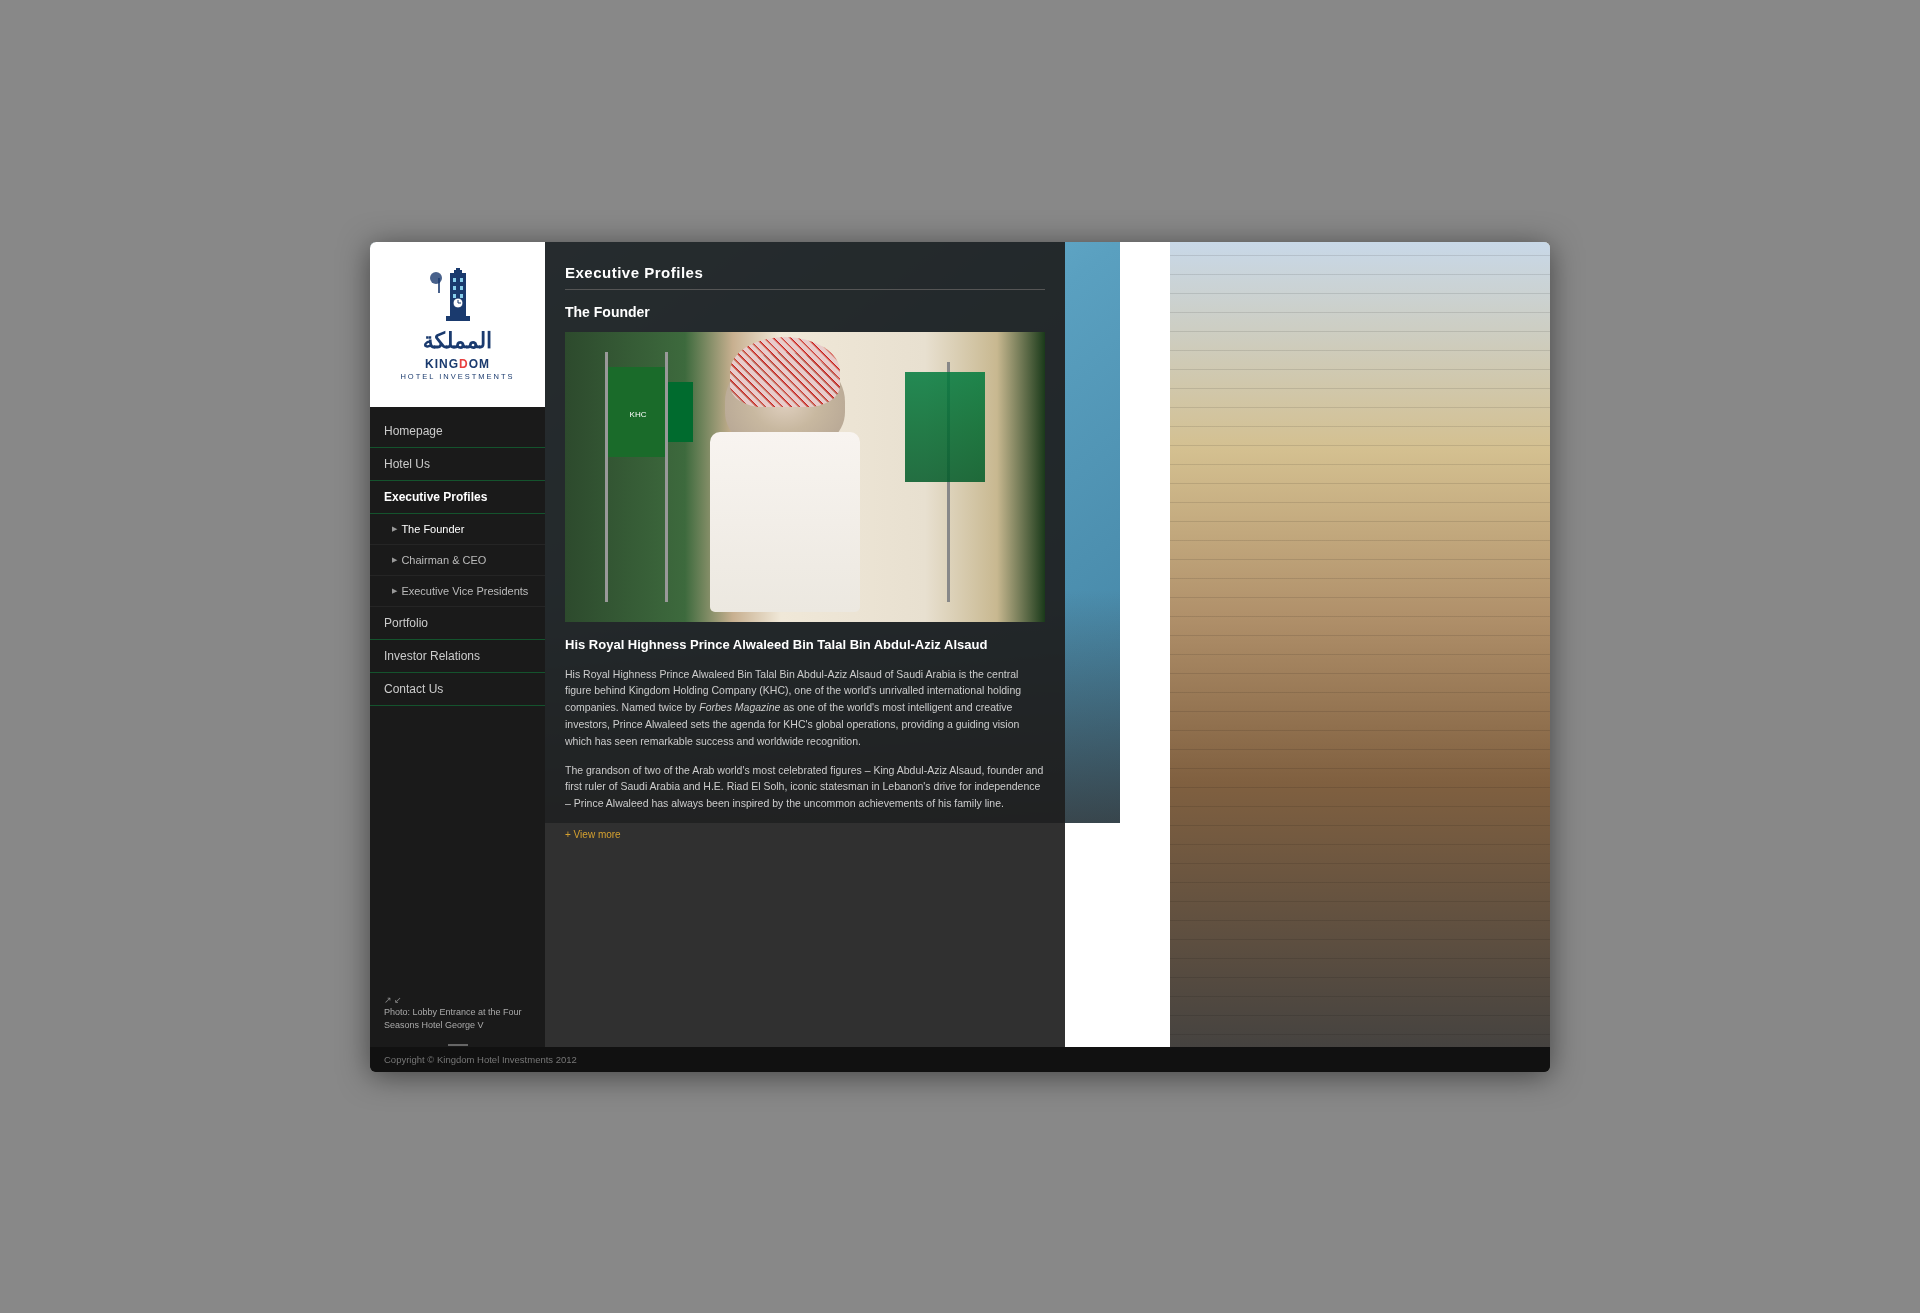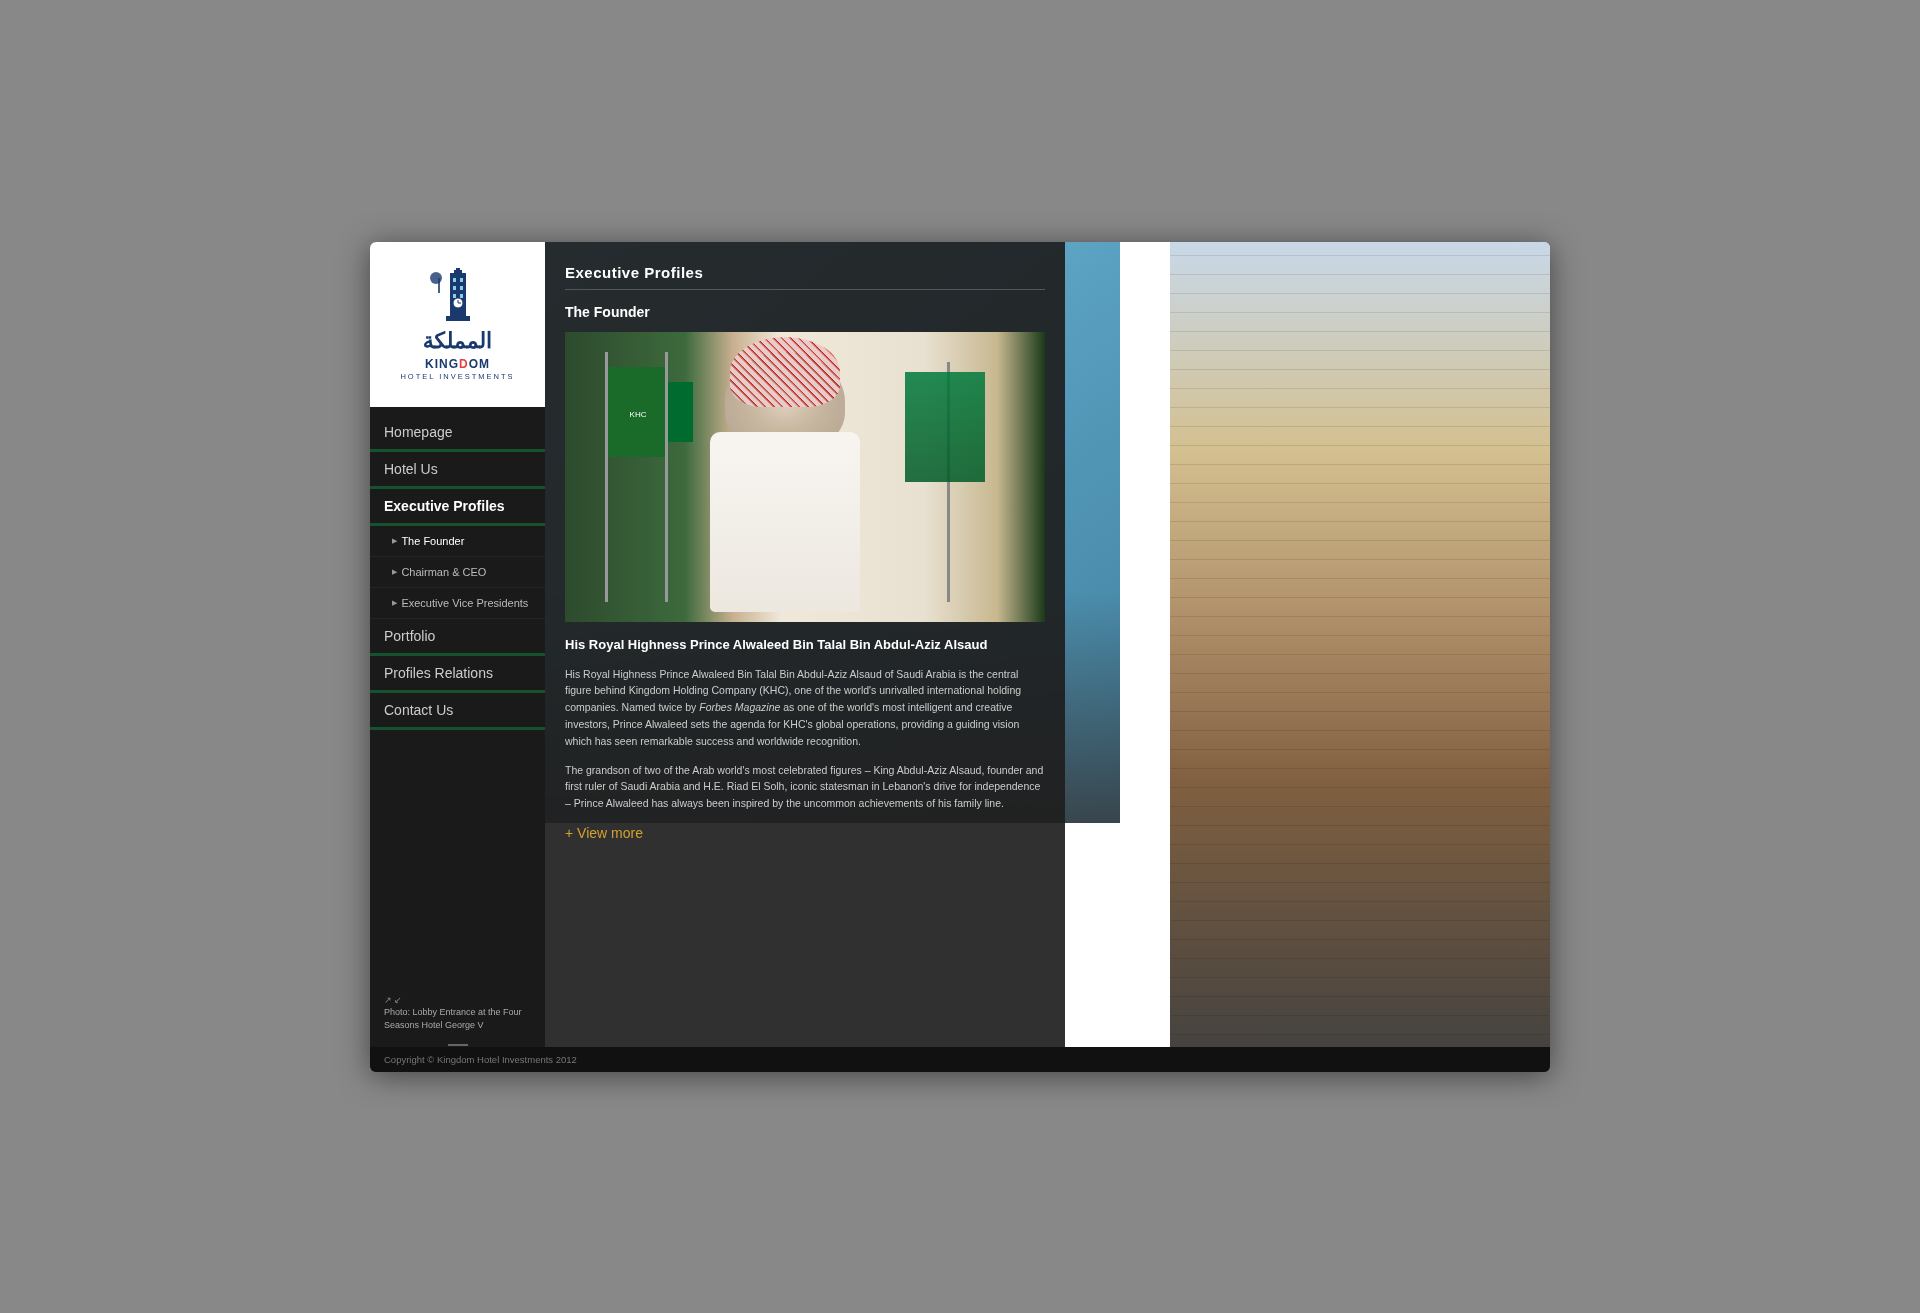--- a/index.html
+++ b/index.html
@@ -106,23 +106,23 @@
     .nav-menu {
       flex: 1;
       display: flex;
       flex-direction: column;
       padding-top: 8px;
     }
 
     .nav-item {
       padding: 9px 14px;
       color: #ccc;
-      font-size: 14px;
+      font-size: 12px;
       cursor: pointer;
-      border-bottom: 3px solid #14532d;
+      border-bottom: 1px solid #14532d;
       text-decoration: none;
       display: block;
     }
 
     .nav-item.active {
       color: #ffffff;
       font-weight: bold;
     }
 
     .nav-item.sub-item {
@@ -328,21 +328,21 @@
       line-height: 1.6;
       margin-bottom: 12px;
     }
 
     .founder-desc em {
       font-style: italic;
     }
 
     .view-more {
       color: #d4a030;
-      font-size: 14px;
+      font-size: 10px;
       cursor: pointer;
       text-decoration: none;
       display: inline-flex;
       align-items: center;
       gap: 4px;
     }
 
     
     .bottom-bar {
       position: absolute;
@@ -442,21 +442,21 @@
       </div>
 
       <nav class="nav-menu">
         <a class="nav-item" href="#">Homepage</a>
         <a class="nav-item" href="#">Hotel Us</a>
         <a class="nav-item active" href="#">Executive Profiles</a>
         <a class="nav-item sub-item active-sub" href="#">The Founder</a>
         <a class="nav-item sub-item" href="#">Chairman &amp; CEO</a>
         <a class="nav-item sub-item" href="#">Executive Vice Presidents</a>
         <a class="nav-item" href="#">Portfolio</a>
-        <a class="nav-item" href="#">Profiles Relations</a>
+        <a class="nav-item" href="#">Investor Relations</a>
         <a class="nav-item" href="#">Contact Us</a>
 
         <div class="menu-icon-bar">
           <div class="menu-icon-wrap">
             <span class="menu-bar"></span>
             <span class="menu-bar"></span>
             <span class="menu-bar"></span>
           </div>
         </div>
       </nav>

